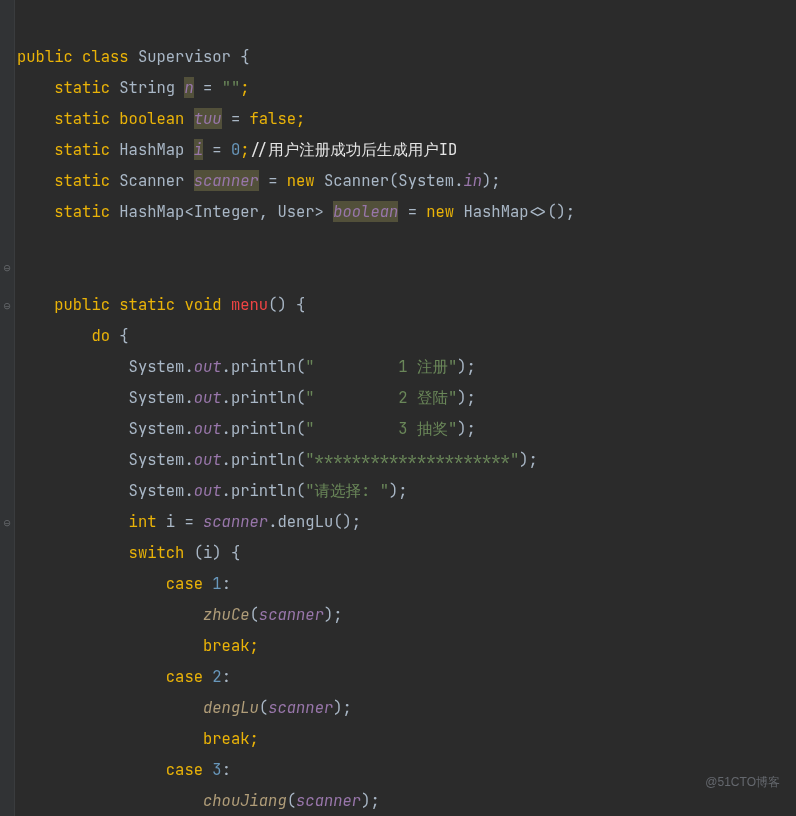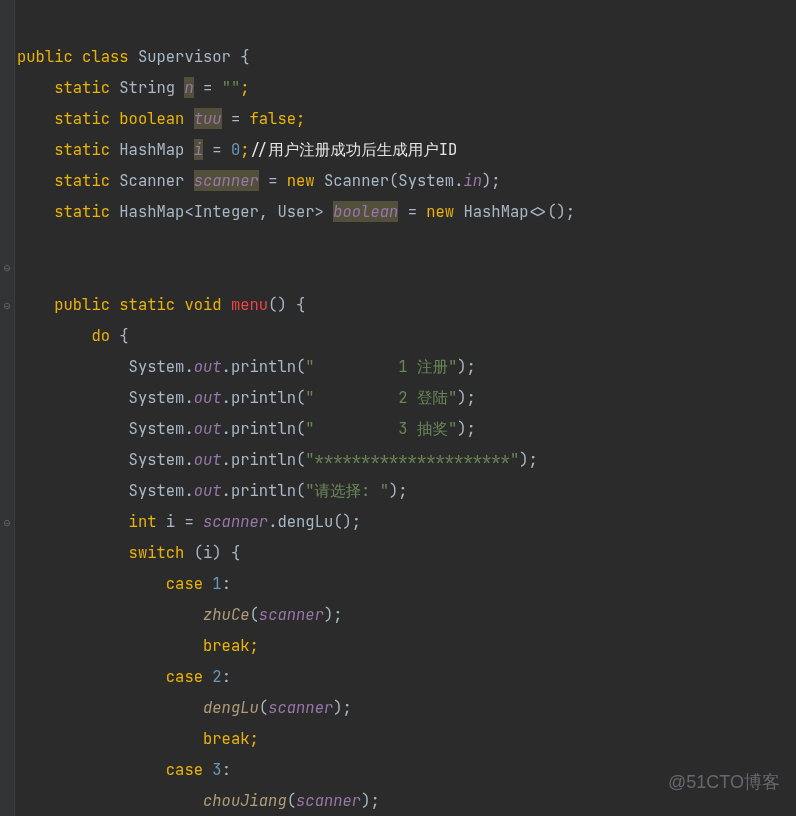--- a/index.html
+++ b/index.html
@@ -52,21 +52,21 @@
   .ital   { font-style: italic; }
   .meth   { color: #ef4444; }
   .methit { color: #b09d79; font-style: italic; }
   .hl     { background: #52503a; }
   .watermark {
     position: absolute;
     right: 16px;
     bottom: 18px;
     color: #6f737a;
     font-family: sans-serif;
-    font-size: 18px;
+    font-size: 12px;
     opacity: 0.85;
     user-select: none;
   }
 </style>
 </head>
 <body>
 
 <div class="editor">
   <div class="gutter">
     <span class="mark" style="top:262px;">⊖</span>

